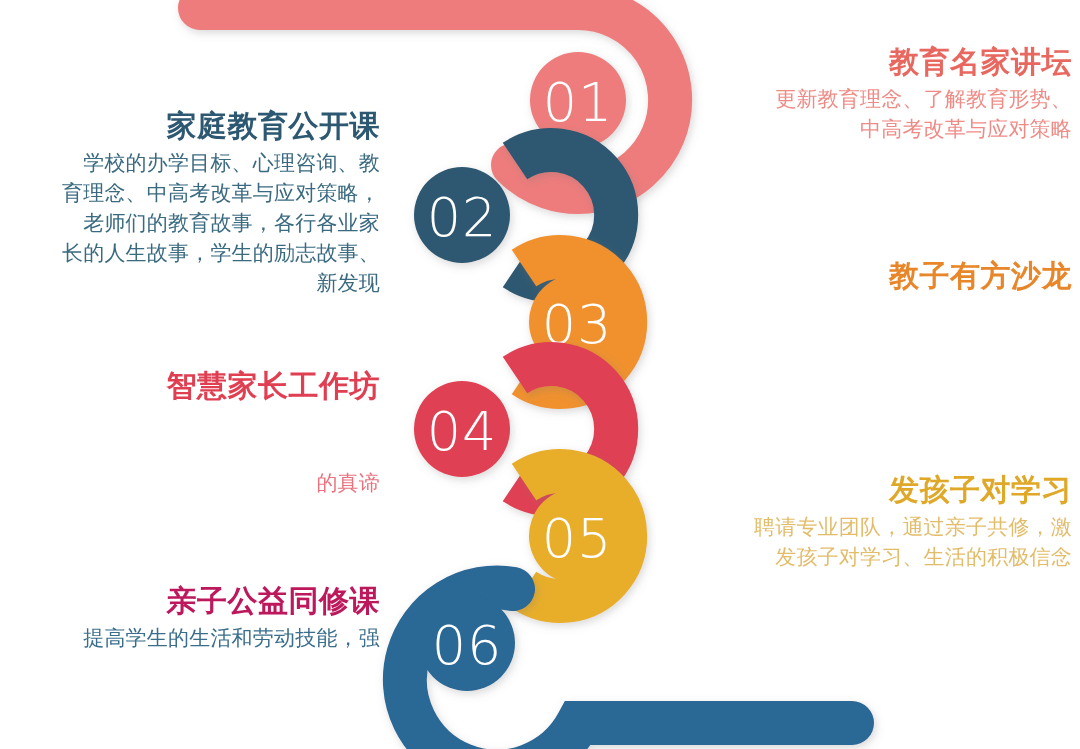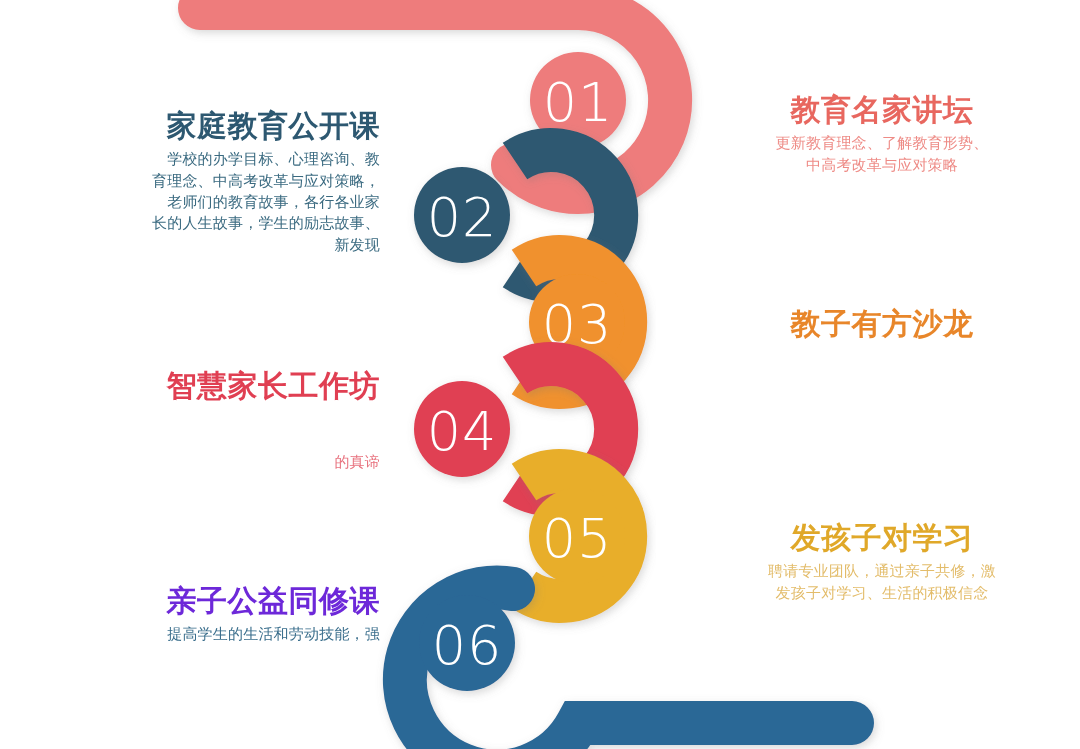--- a/index.html
+++ b/index.html
@@ -33,27 +33,27 @@
   }
   .block .title{
     font-weight:bold;
     font-size:30px;
     line-height:1.18;
     margin:0 0 5px 0;
     letter-spacing:0.5px;
     white-space:nowrap;
   }
   .block .desc{
-    font-size:15px;
+    font-size:21px;
     line-height:1.42;
     margin:0;
     letter-spacing:0.2px;
   }
   .left{ text-align:right; }
-  .right{ text-align:center;margin-top:48px; }
+  .right{ text-align:right; }
 
   
   #blk-02{ left:8px;  top:108px; width:372px; }
   #blk-04{ left:8px;  top:368px; width:372px; }
   #blk-06{ left:8px;  top:583px; width:372px; }
   #blk-01{ left:692px; top:44px;  width:380px; }
   #blk-03{ left:692px; top:258px; width:380px; }
   #blk-05{ left:692px; top:472px; width:380px; }
 </style>
 </head>
@@ -139,19 +139,19 @@
 
   <div class="block right" id="blk-05">
     <p class="title" style="color:#E0A829">发孩子对学习</p>
     <p class="desc" style="color:#E3BC6A">
       <span>聘请专业团队，通过亲子共修，激</span><br>
       <span>发孩子对学习、生活的积极信念</span>
     </p>
   </div>
 
   <div class="block left" id="blk-06">
-    <p class="title" style="color:#6d28d9">亲子公益同修课</p>
+    <p class="title" style="color:#be185d">亲子公益同修课</p>
     <p class="desc" style="color:#3A6E8C">
       <span>提高学生的生活和劳动技能，强</span><br>
     </p>
   </div>
 
 </div>
 
 </body></html>

